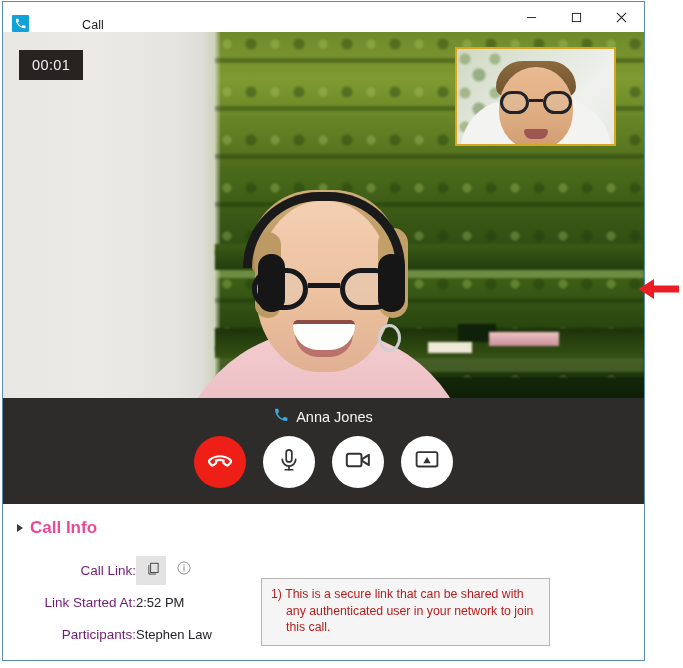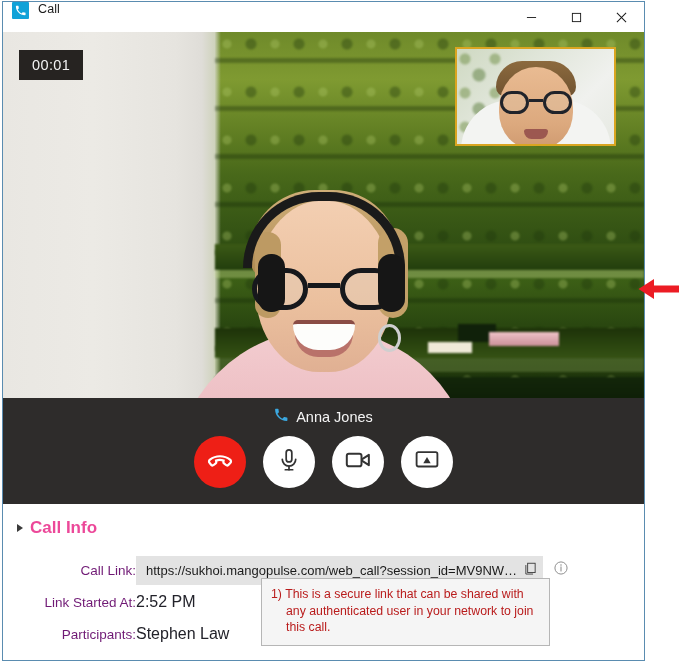--- a/index.html
+++ b/index.html
@@ -29,22 +29,23 @@
     display: flex;
     flex-direction: column;
   }
 
   
   .titlebar {
     height: 30px;
     min-height: 30px;
     background: #ffffff;
     display: flex;
-    align-items: flex-start;
+    align-items: flex-end;
     position: relative;
+    gap: 44px;
   }
   .title-icon {
     width: 17px;
     height: 17px;
     margin-left: 9px;
     background: #11a2d8;
     border-radius: 1px;
     display: flex;
     align-items: center;
     justify-content: center;
@@ -369,21 +370,21 @@
     align-items: center;
     height: 32px;
   }
   .info-label {
     width: 119px;
     font-size: 13.5px;
     color: #701a75;
     text-align: right;
   }
   .info-value {
-    font-size: 16px;
+    font-size: 13px;
     color: #22222a;
   }
   .link-box {
     background: #e3e3e3;
     padding: 5px 5px 5px 10px;
     display: flex;
     align-items: center;
     gap: 6px;
     max-width: 404px;
   }
@@ -559,21 +560,20 @@
 
     <div class="info-panel">
       <div class="info-header">
         <span class="tri"></span>
         <span class="info-title">Call Info</span>
       </div>
 
       <div class="info-row">
         <span class="info-label">Call Link:</span>
         <span class="link-box">
-          <span class="link-text">https://sukhoi.mangopulse.com/web_call?session_id=MV9NW…</span>
           <span class="copy-icon">
             <svg width="15" height="15" viewBox="0 0 20 20">
               <rect x="6.2" y="3" width="10" height="12.4" fill="none" stroke="#3a3a3a" stroke-width="1.2"></rect>
               <path d="M13.4 17.4H3.8V5.4" fill="none" stroke="#3a3a3a" stroke-width="1.2"></path>
             </svg>
           </span>
         </span>
         <span class="info-icon">
           <svg width="16" height="16" viewBox="0 0 20 20">
             <circle cx="10" cy="10" r="7.6" fill="none" stroke="#8a8a8a" stroke-width="1.2"></circle>

